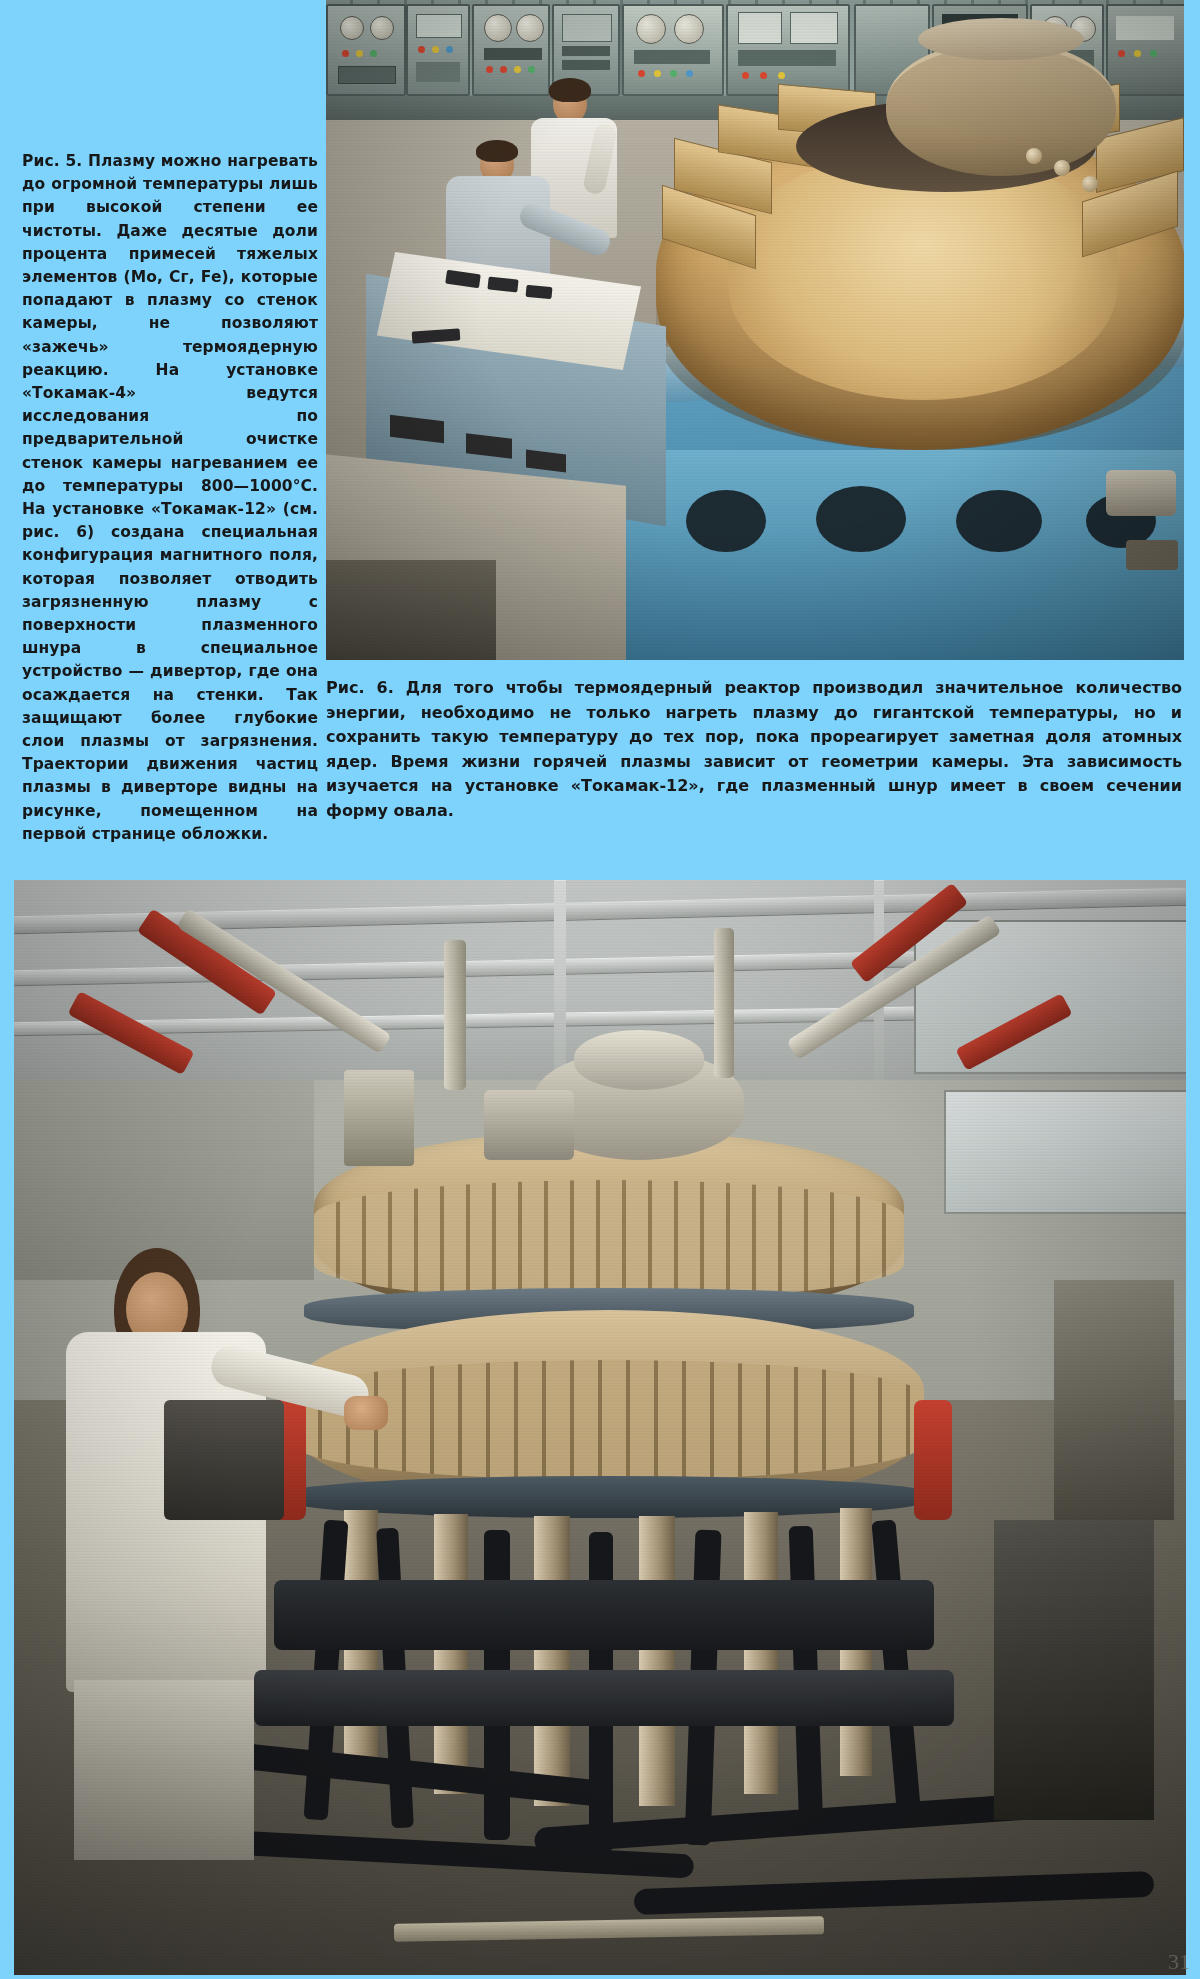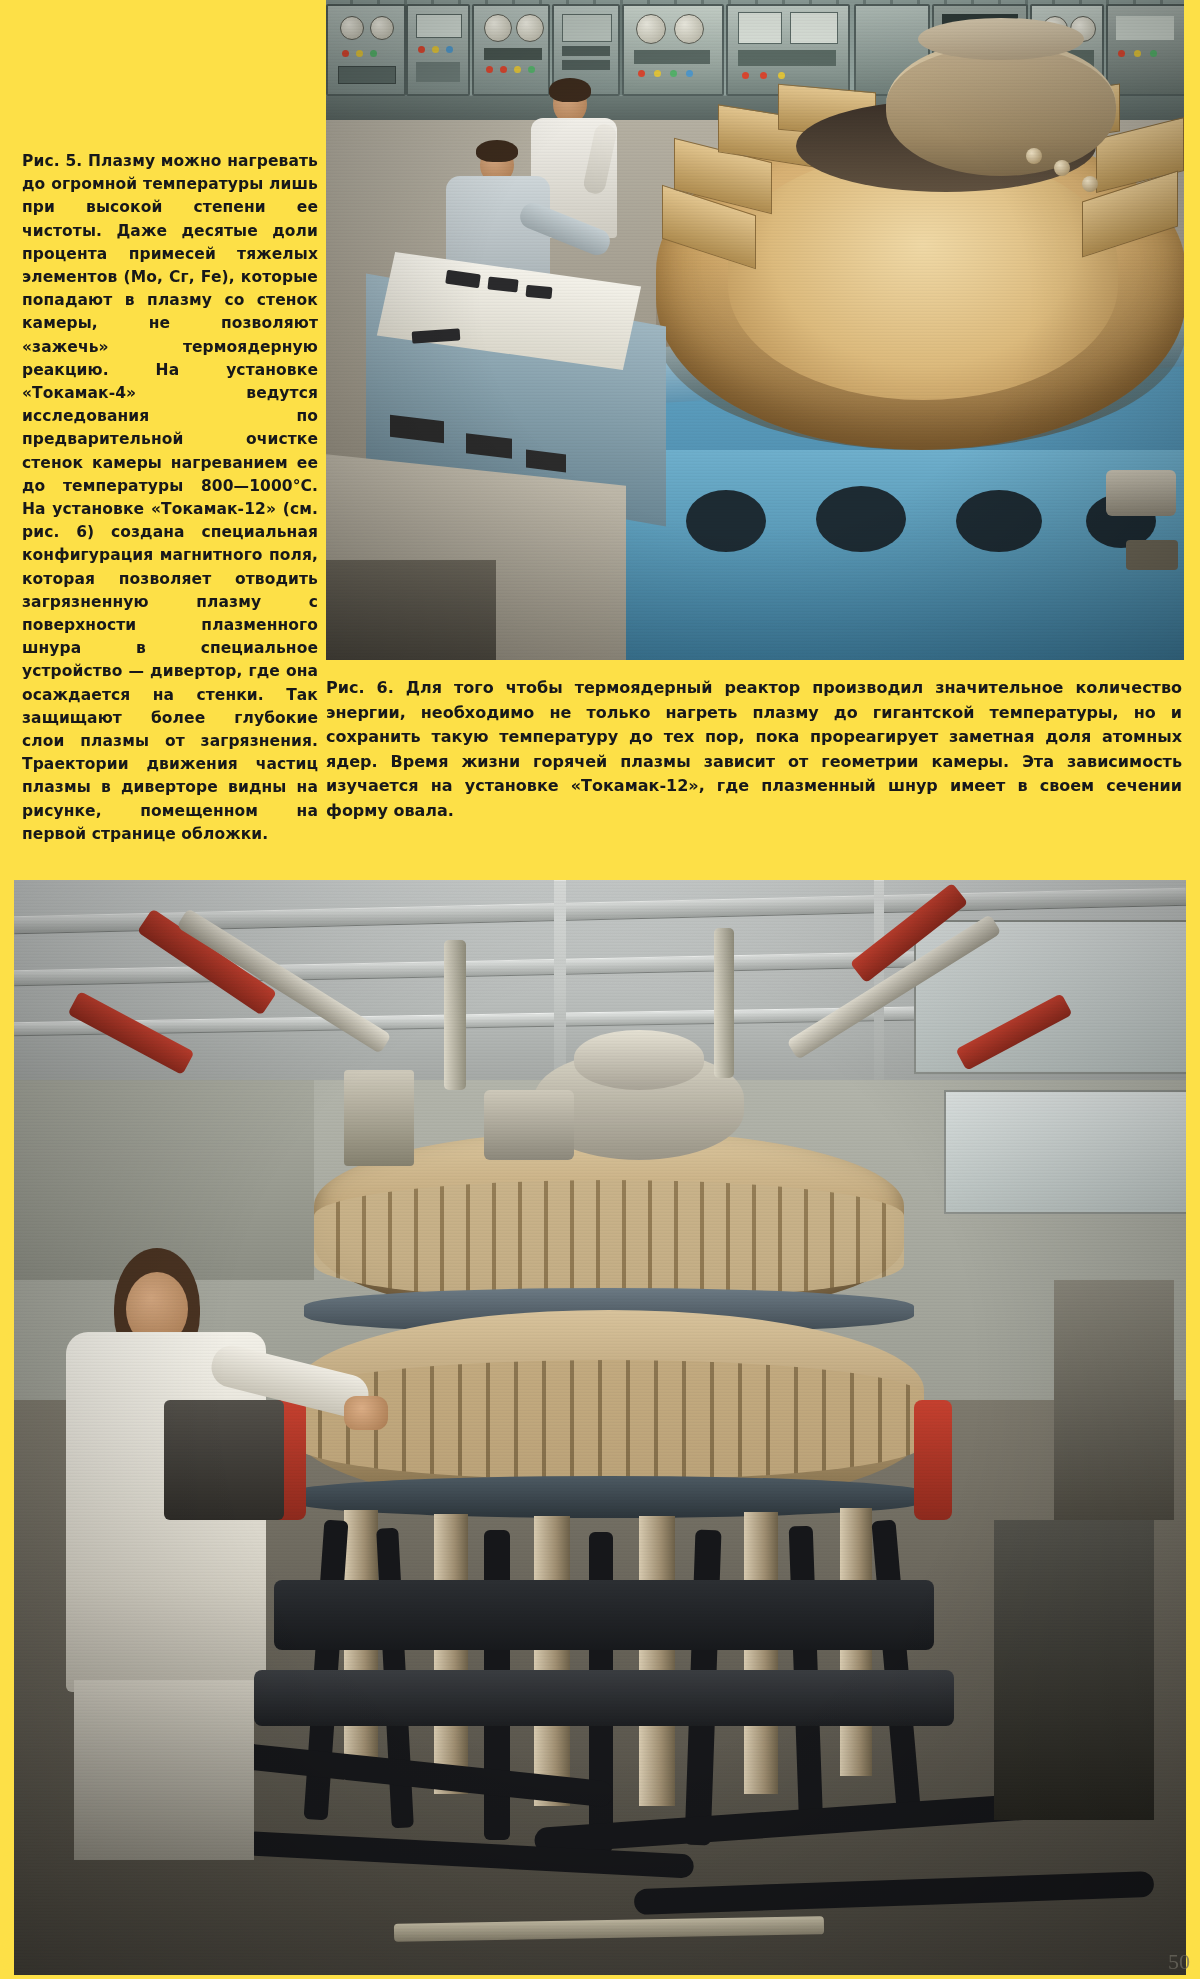--- a/index.html
+++ b/index.html
@@ -10,21 +10,21 @@
   body {
     width: 1200px;
     height: 1979px;
     position: relative;
     font-family: "Liberation Serif", serif;
     overflow: hidden;
   }
   .page {
     position: absolute;
     inset: 0;
-    background: #fde047;
+    background: #7dd3fc;
   }
   
   .caption-left {
     position: absolute;
     left: 22px;
     top: 150px;
     width: 296px;
     font-family: "DejaVu Sans", sans-serif;
     font-weight: bold;
     font-size: 15.5px;
@@ -477,14 +477,14 @@
 
     <div class="ph-layer" style="left:260px; top:700px; width:660px; height:70px; background:linear-gradient(180deg,#2c2f33,#17191c); border-radius:8px;"></div>
     <div class="ph-layer" style="left:240px; top:790px; width:700px; height:56px; background:linear-gradient(180deg,#3a3d41,#1c1e21); border-radius:8px;"></div>
     <div class="ph-layer" style="left:980px; top:640px; width:160px; height:300px; background:linear-gradient(180deg,#54534c,#26251f);"></div>
     <div class="ph-layer" style="left:1040px; top:400px; width:120px; height:240px; background:linear-gradient(180deg,#8b887c,#4d4a41);"></div>
 
     <div class="grain"></div>
     <div class="vign"></div>
   </div>
 
-  <div class="corner-mark">50</div>
+  <div class="corner-mark">31</div>
 </div>
 
 </body></html>

